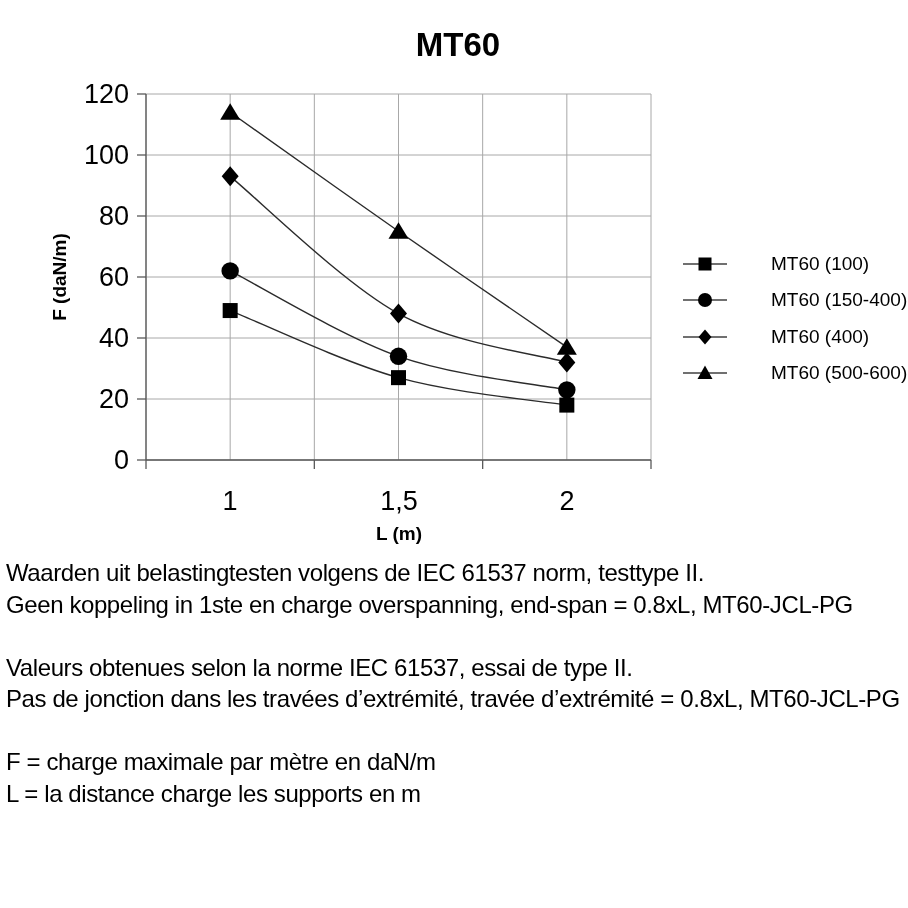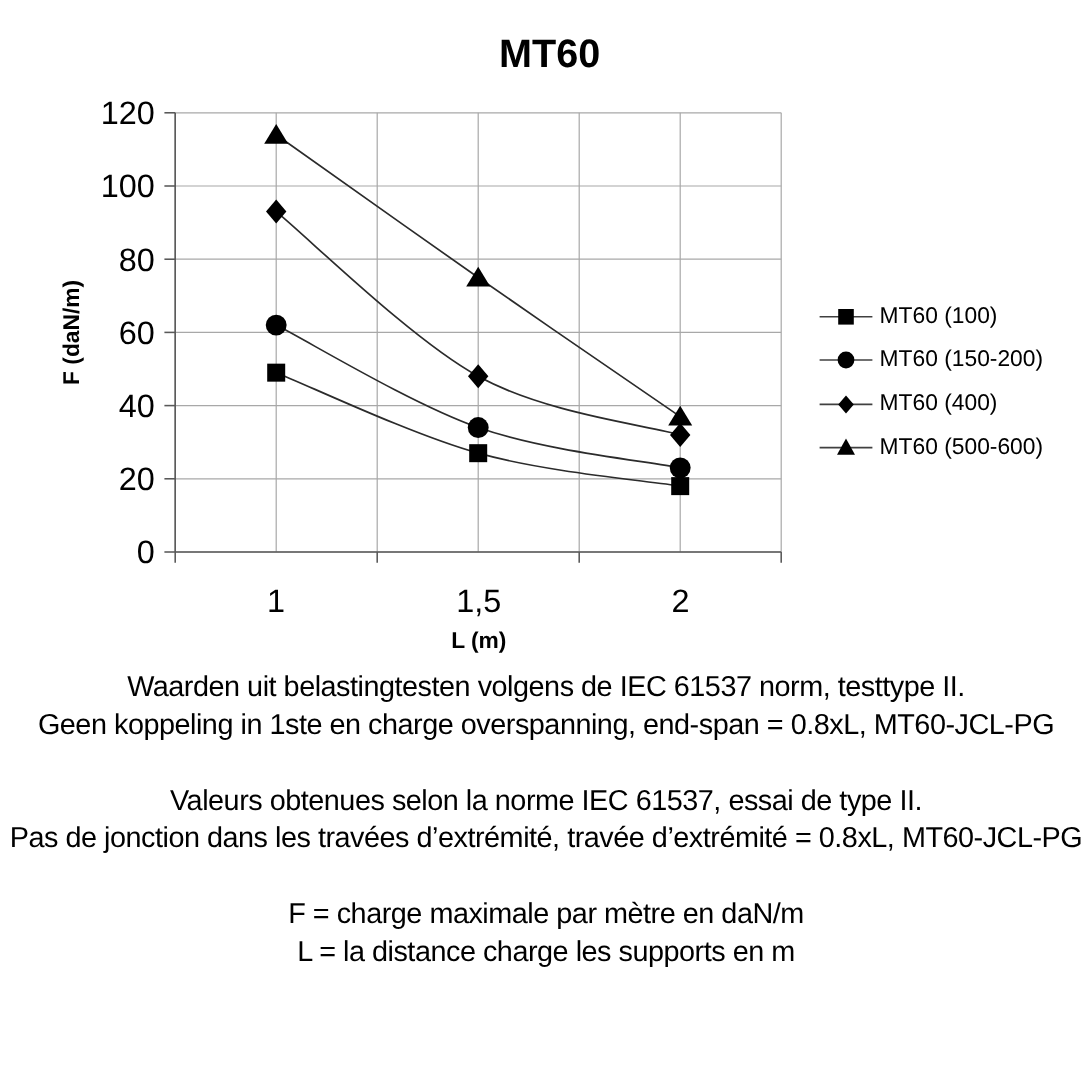--- a/index.html
+++ b/index.html
@@ -40,33 +40,33 @@
     position: absolute;
     left: 682px;
     top: 246px;
     display: flex;
     flex-direction: column;
   }
   .legend-row {
     height: 36.3px;
     display: flex;
     align-items: center;
+    gap: 38px;
   }
   .legend-row svg { display: block; margin-right: 5px; }
   .legend-label { font-size: 19px; white-space: nowrap; }
 
   .notes {
     position: absolute;
     left: 6px;
     top: 557px;
     width: 898px;
     font-size: 24px;
     letter-spacing: -0.4px;
     line-height: 31.5px;
-    text-align: center;
   }
   .notes p { margin: 0 0 31.5px 0; }
   .notes p:last-child { margin-bottom: 8px; }
   .note-line { white-space: nowrap; }
 </style>
 </head>
 <body>
 
 <div class="page">
 
@@ -142,21 +142,21 @@
           <line x1="1" y1="11" x2="45" y2="11" stroke="#404040" stroke-width="1.3"></line>
           <rect x="16.5" y="4.5" width="13" height="13" fill="#000"></rect>
         </svg>
         <span class="legend-label">MT60 (100)</span>
       </div>
       <div class="legend-row">
         <svg width="46" height="22">
           <line x1="1" y1="11" x2="45" y2="11" stroke="#404040" stroke-width="1.3"></line>
           <circle cx="23" cy="11" r="7" fill="#000"></circle>
         </svg>
-        <span class="legend-label">MT60 (150-200)</span>
+        <span class="legend-label">MT60 (150-400)</span>
       </div>
       <div class="legend-row">
         <svg width="46" height="22">
           <line x1="1" y1="11" x2="45" y2="11" stroke="#404040" stroke-width="1.3"></line>
           <path d="M 23 3.5 L 29.5 11 L 23 18.5 L 16.5 11 Z" fill="#000"></path>
         </svg>
         <span class="legend-label">MT60 (400)</span>
       </div>
       <div class="legend-row">
         <svg width="46" height="22">

